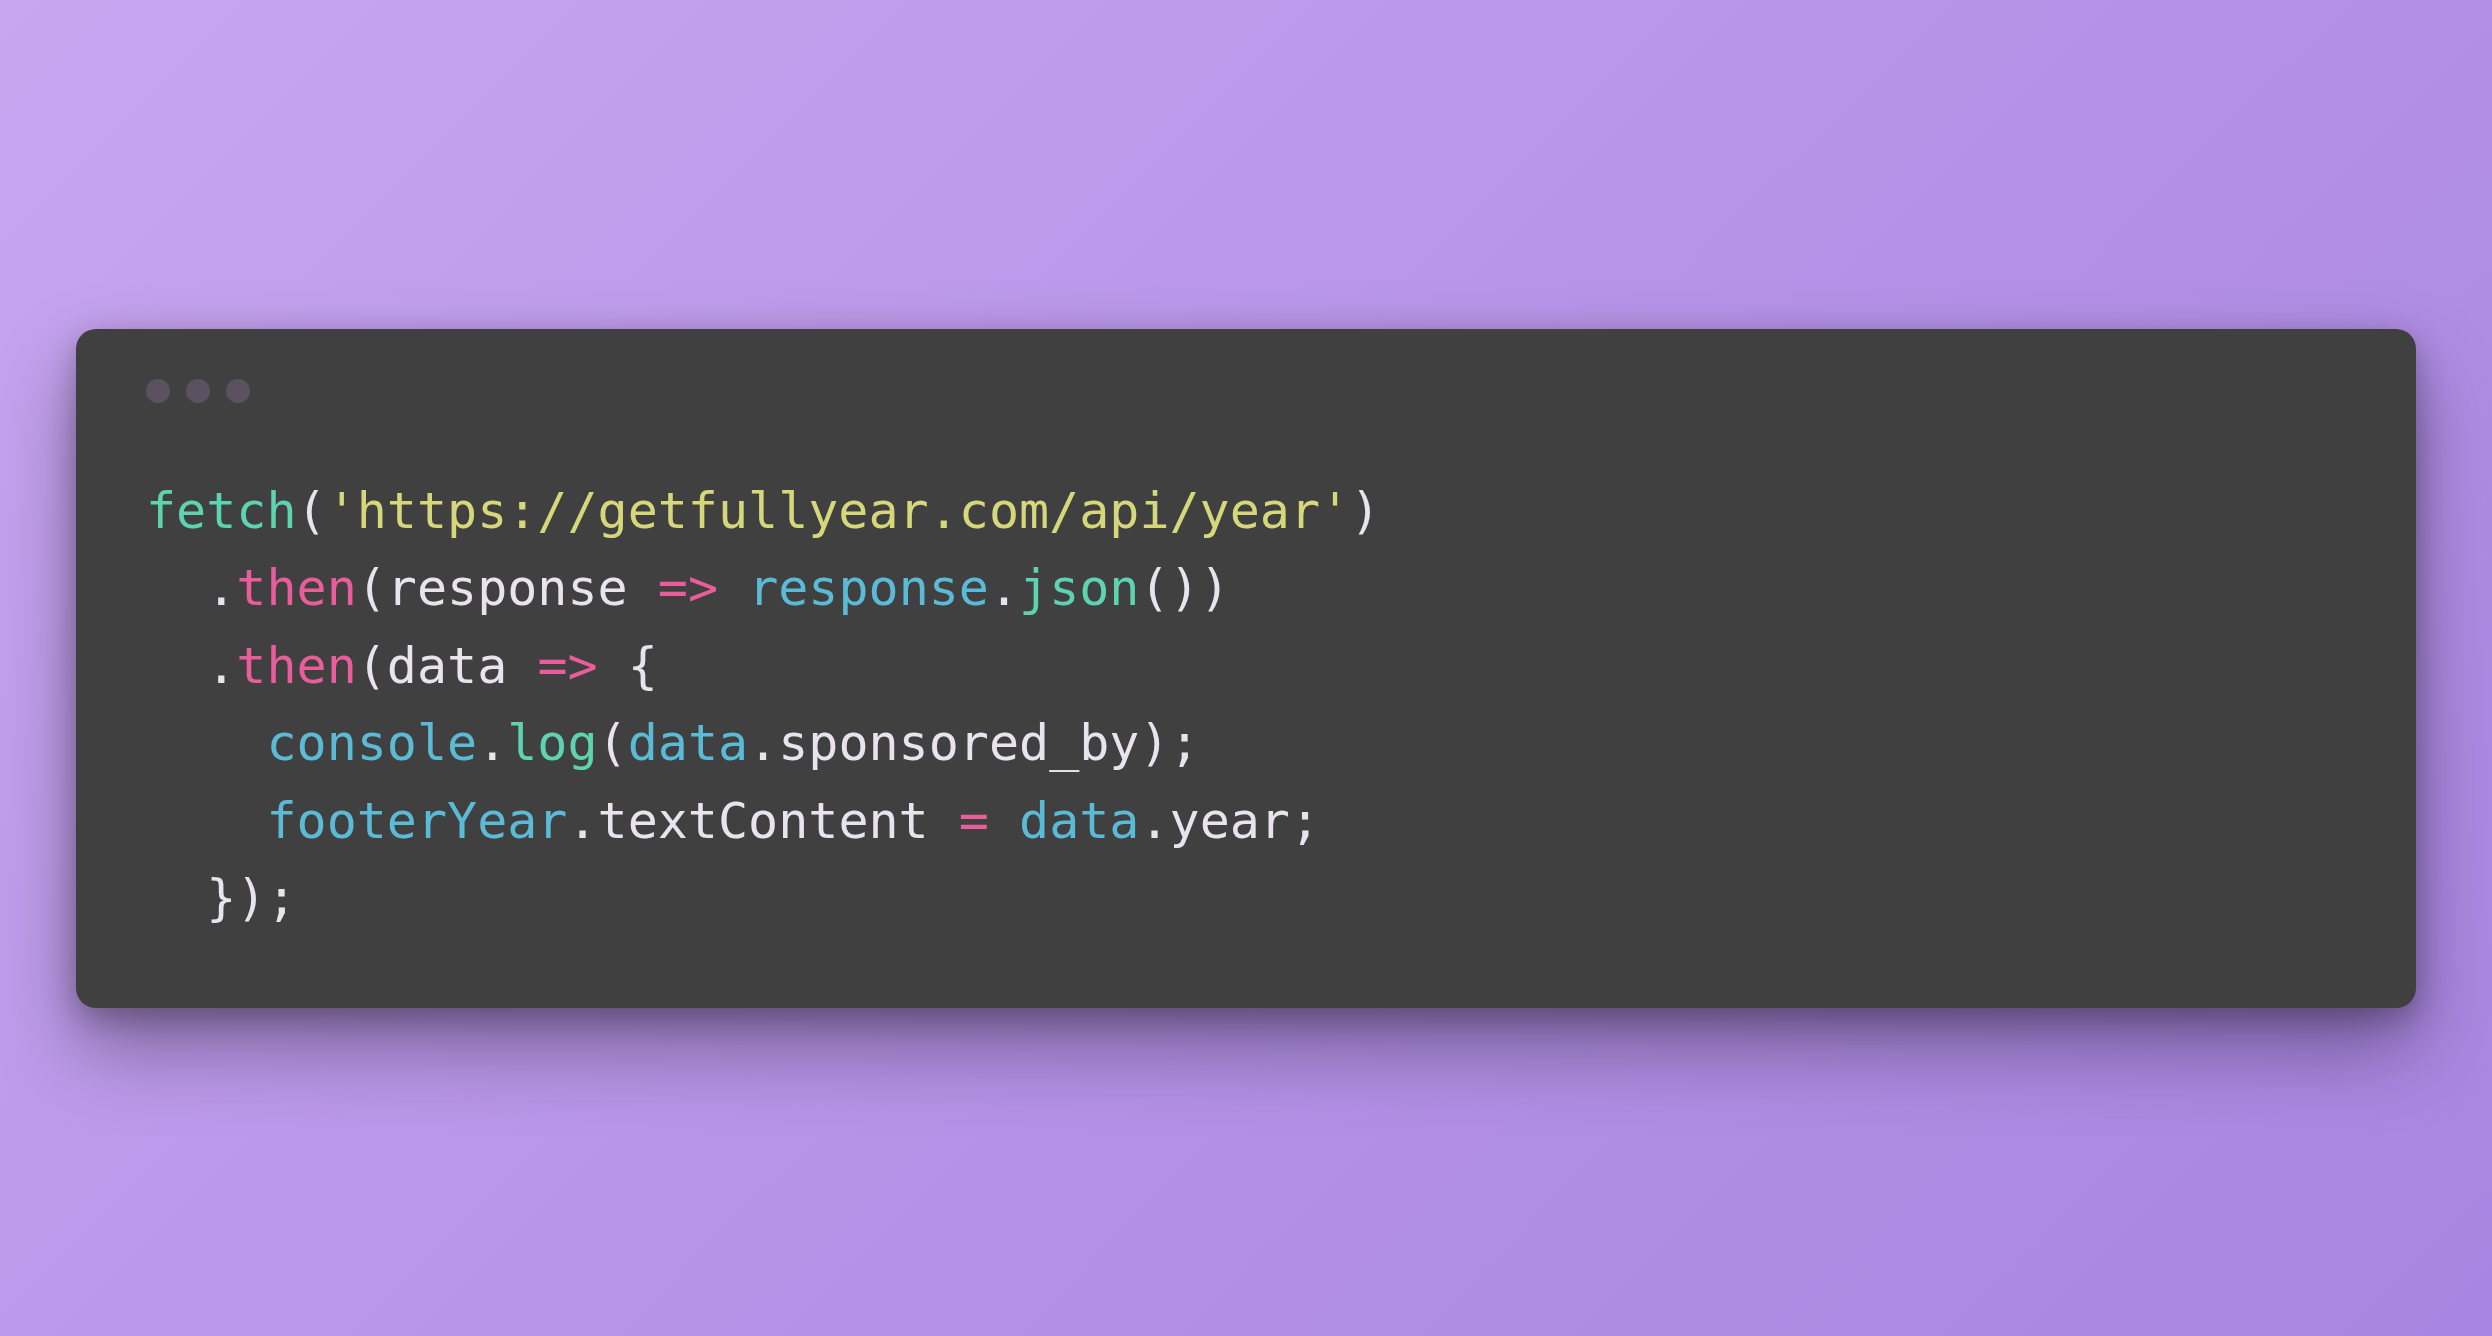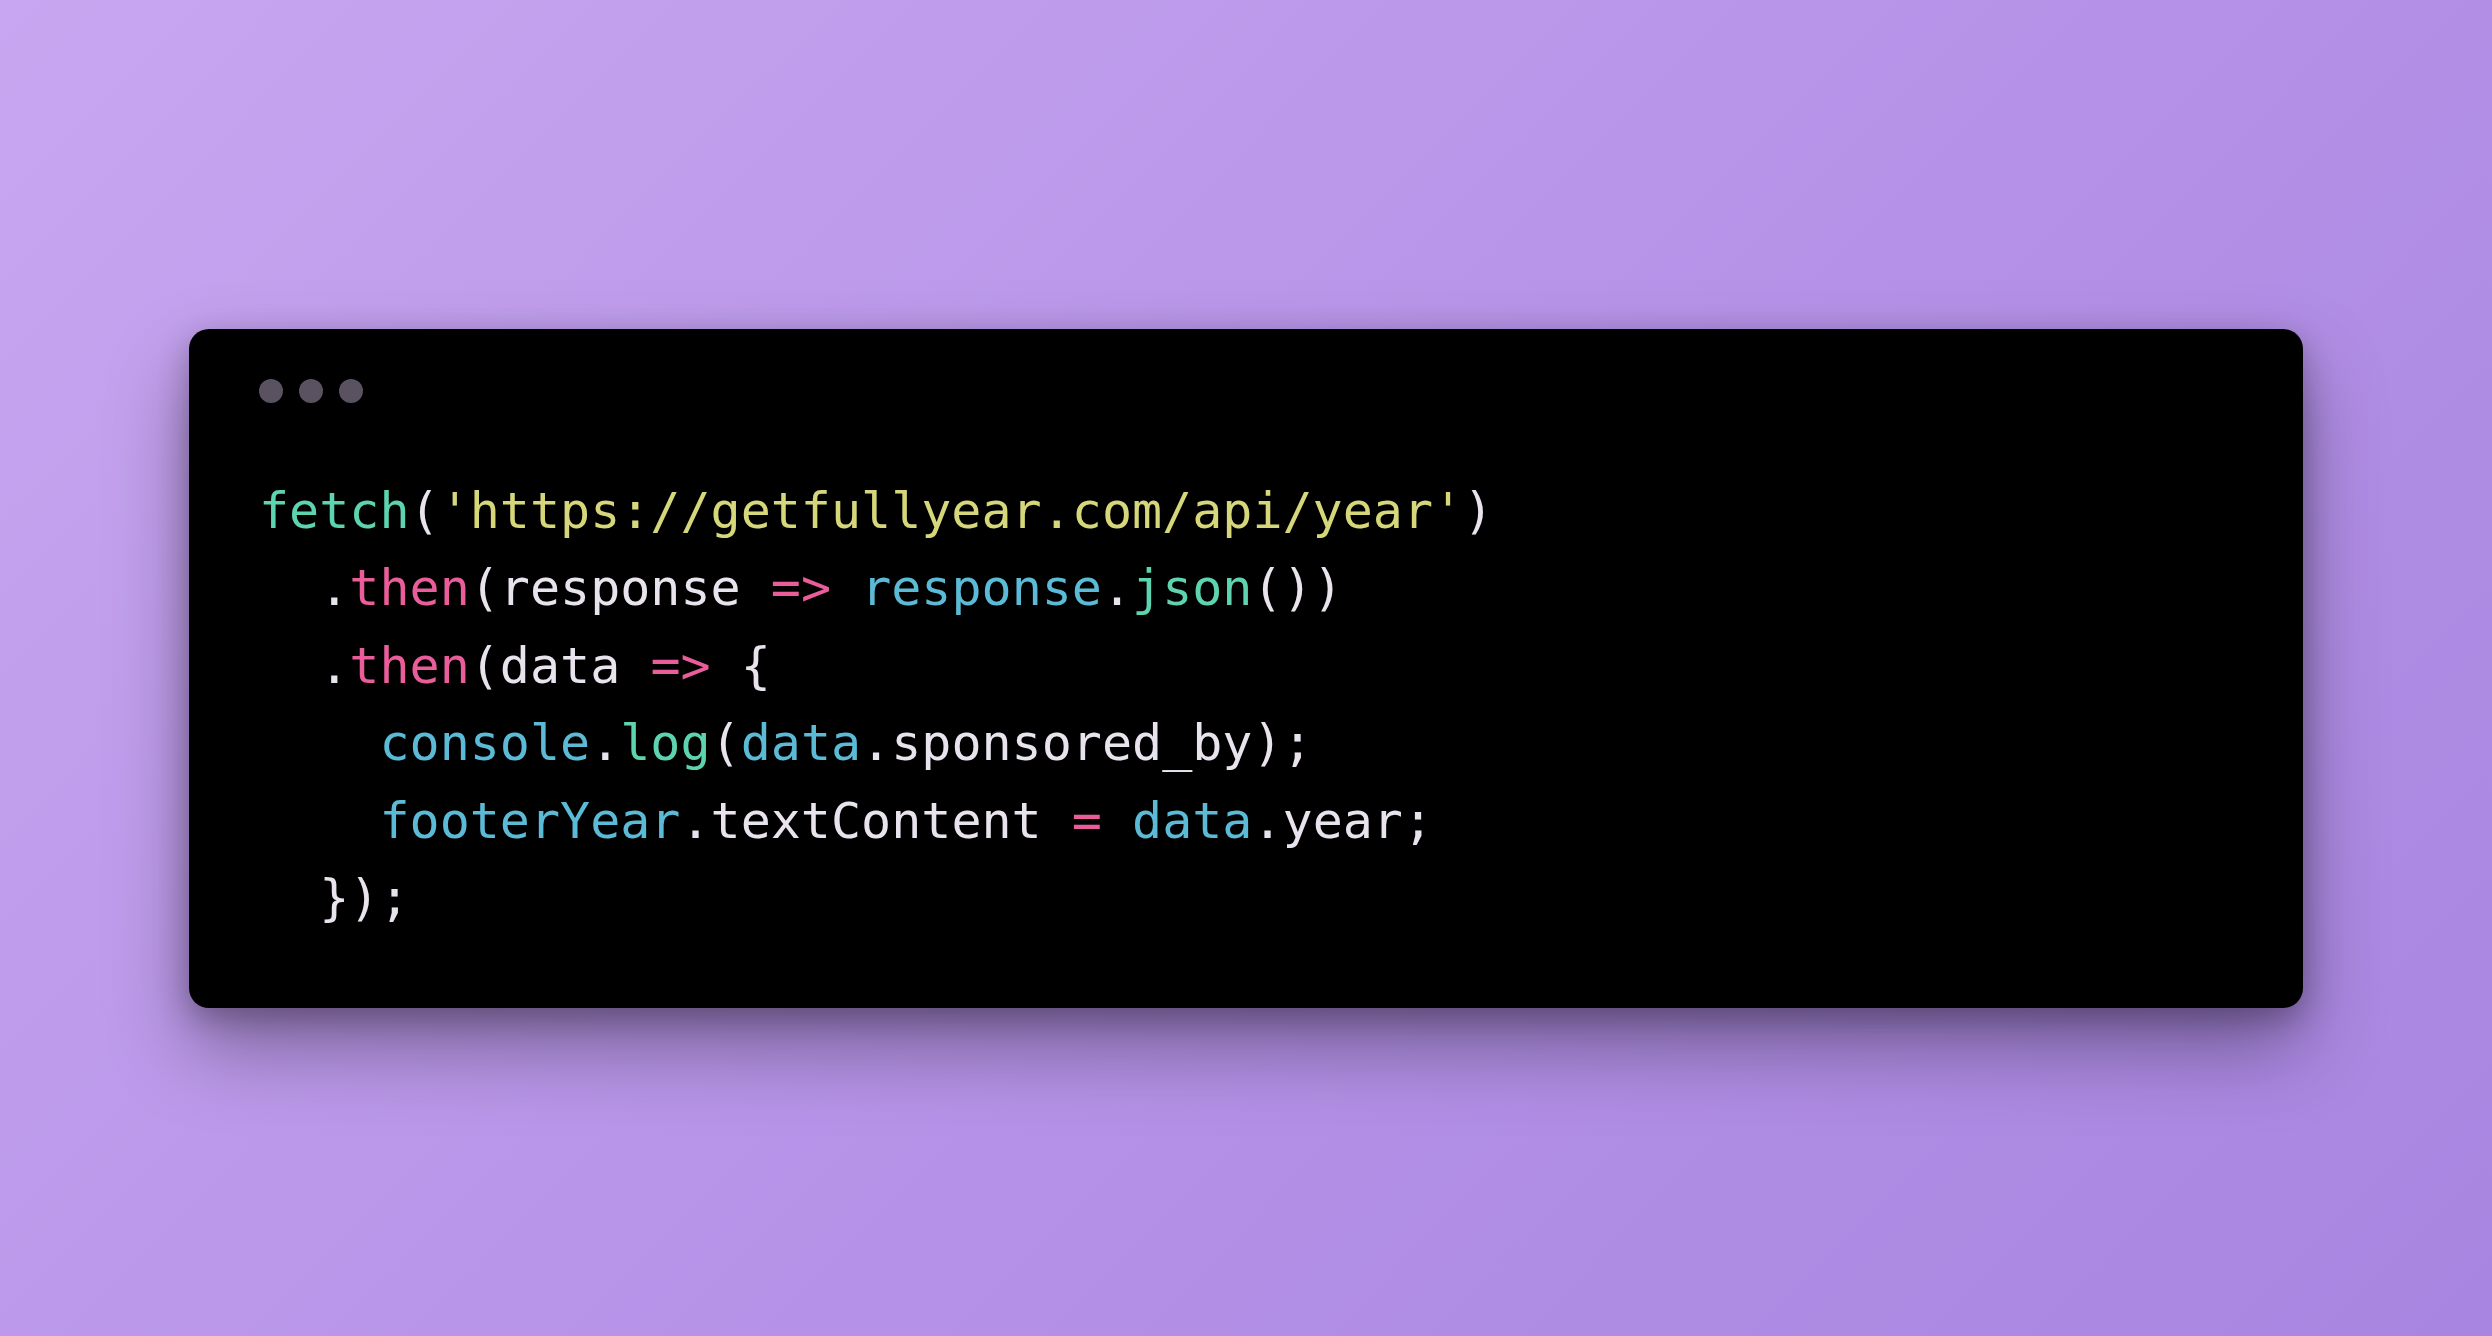--- a/index.html
+++ b/index.html
@@ -12,22 +12,22 @@
       width: 2492px;
       height: 1336px;
       background: linear-gradient(135deg, #c8a6f0 0%, #b794e8 50%, #a885e0 100%);
       display: flex;
       align-items: center;
       justify-content: center;
       font-family: ui-monospace, 'SF Mono', 'Menlo', 'Monaco', 'Consolas', monospace;
     }
     
     .code-window {
-      width: 2114px;
-      background: #000000;
+      width: 2340px;
+      background: #404040;
       border-radius: 20px;
       box-shadow: 0 40px 80px rgba(0, 0, 0, 0.35), 0 10px 30px rgba(0, 0, 0, 0.25);
       padding: 50px 70px 70px 70px;
     }
     
     .traffic-lights {
       display: flex;
       gap: 16px;
       margin-bottom: 70px;
     }

